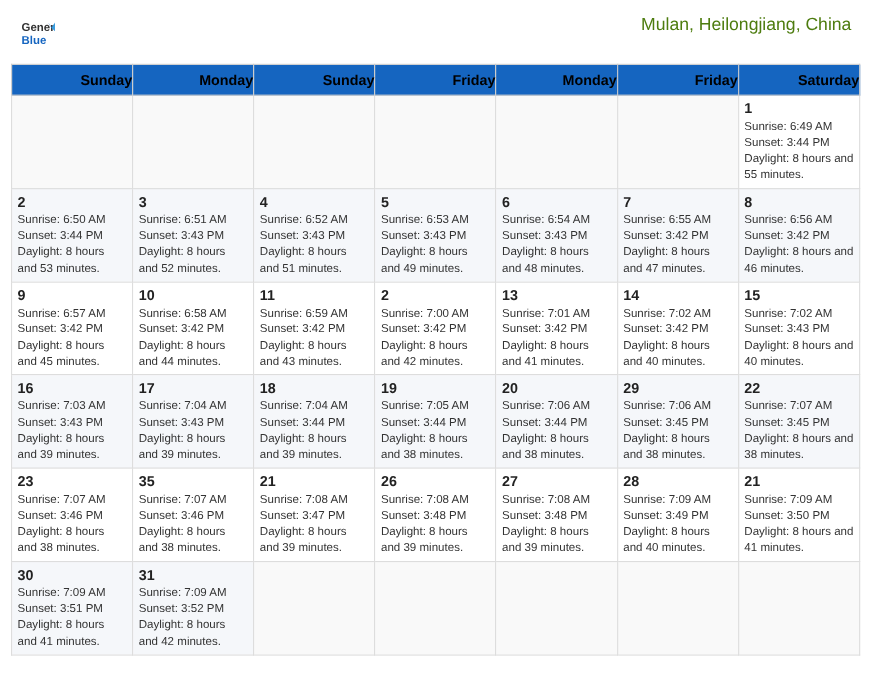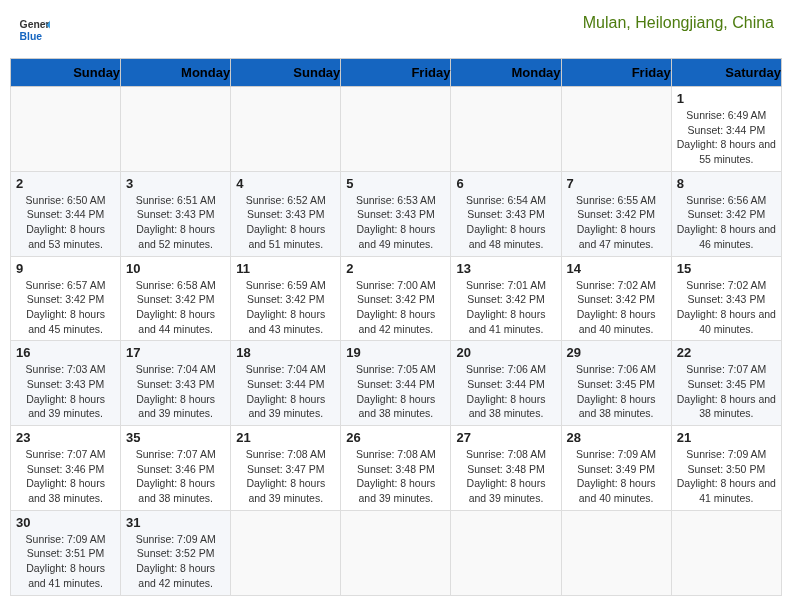--- a/index.html
+++ b/index.html
@@ -67,21 +67,20 @@
       font-size: 13px;
       font-weight: bold;
       color: #222;
       display: block;
       margin-bottom: 2px;
     }
     .day-info {
       font-size: 10.5px;
       color: #333;
       line-height: 1.4;
-      text-align: center;
     }
     .empty-cell {
       background: #f9f9f9 !important;
     }
   </style>
 </head>
 <body>
 
 <div class="header">
   <div class="logo">

